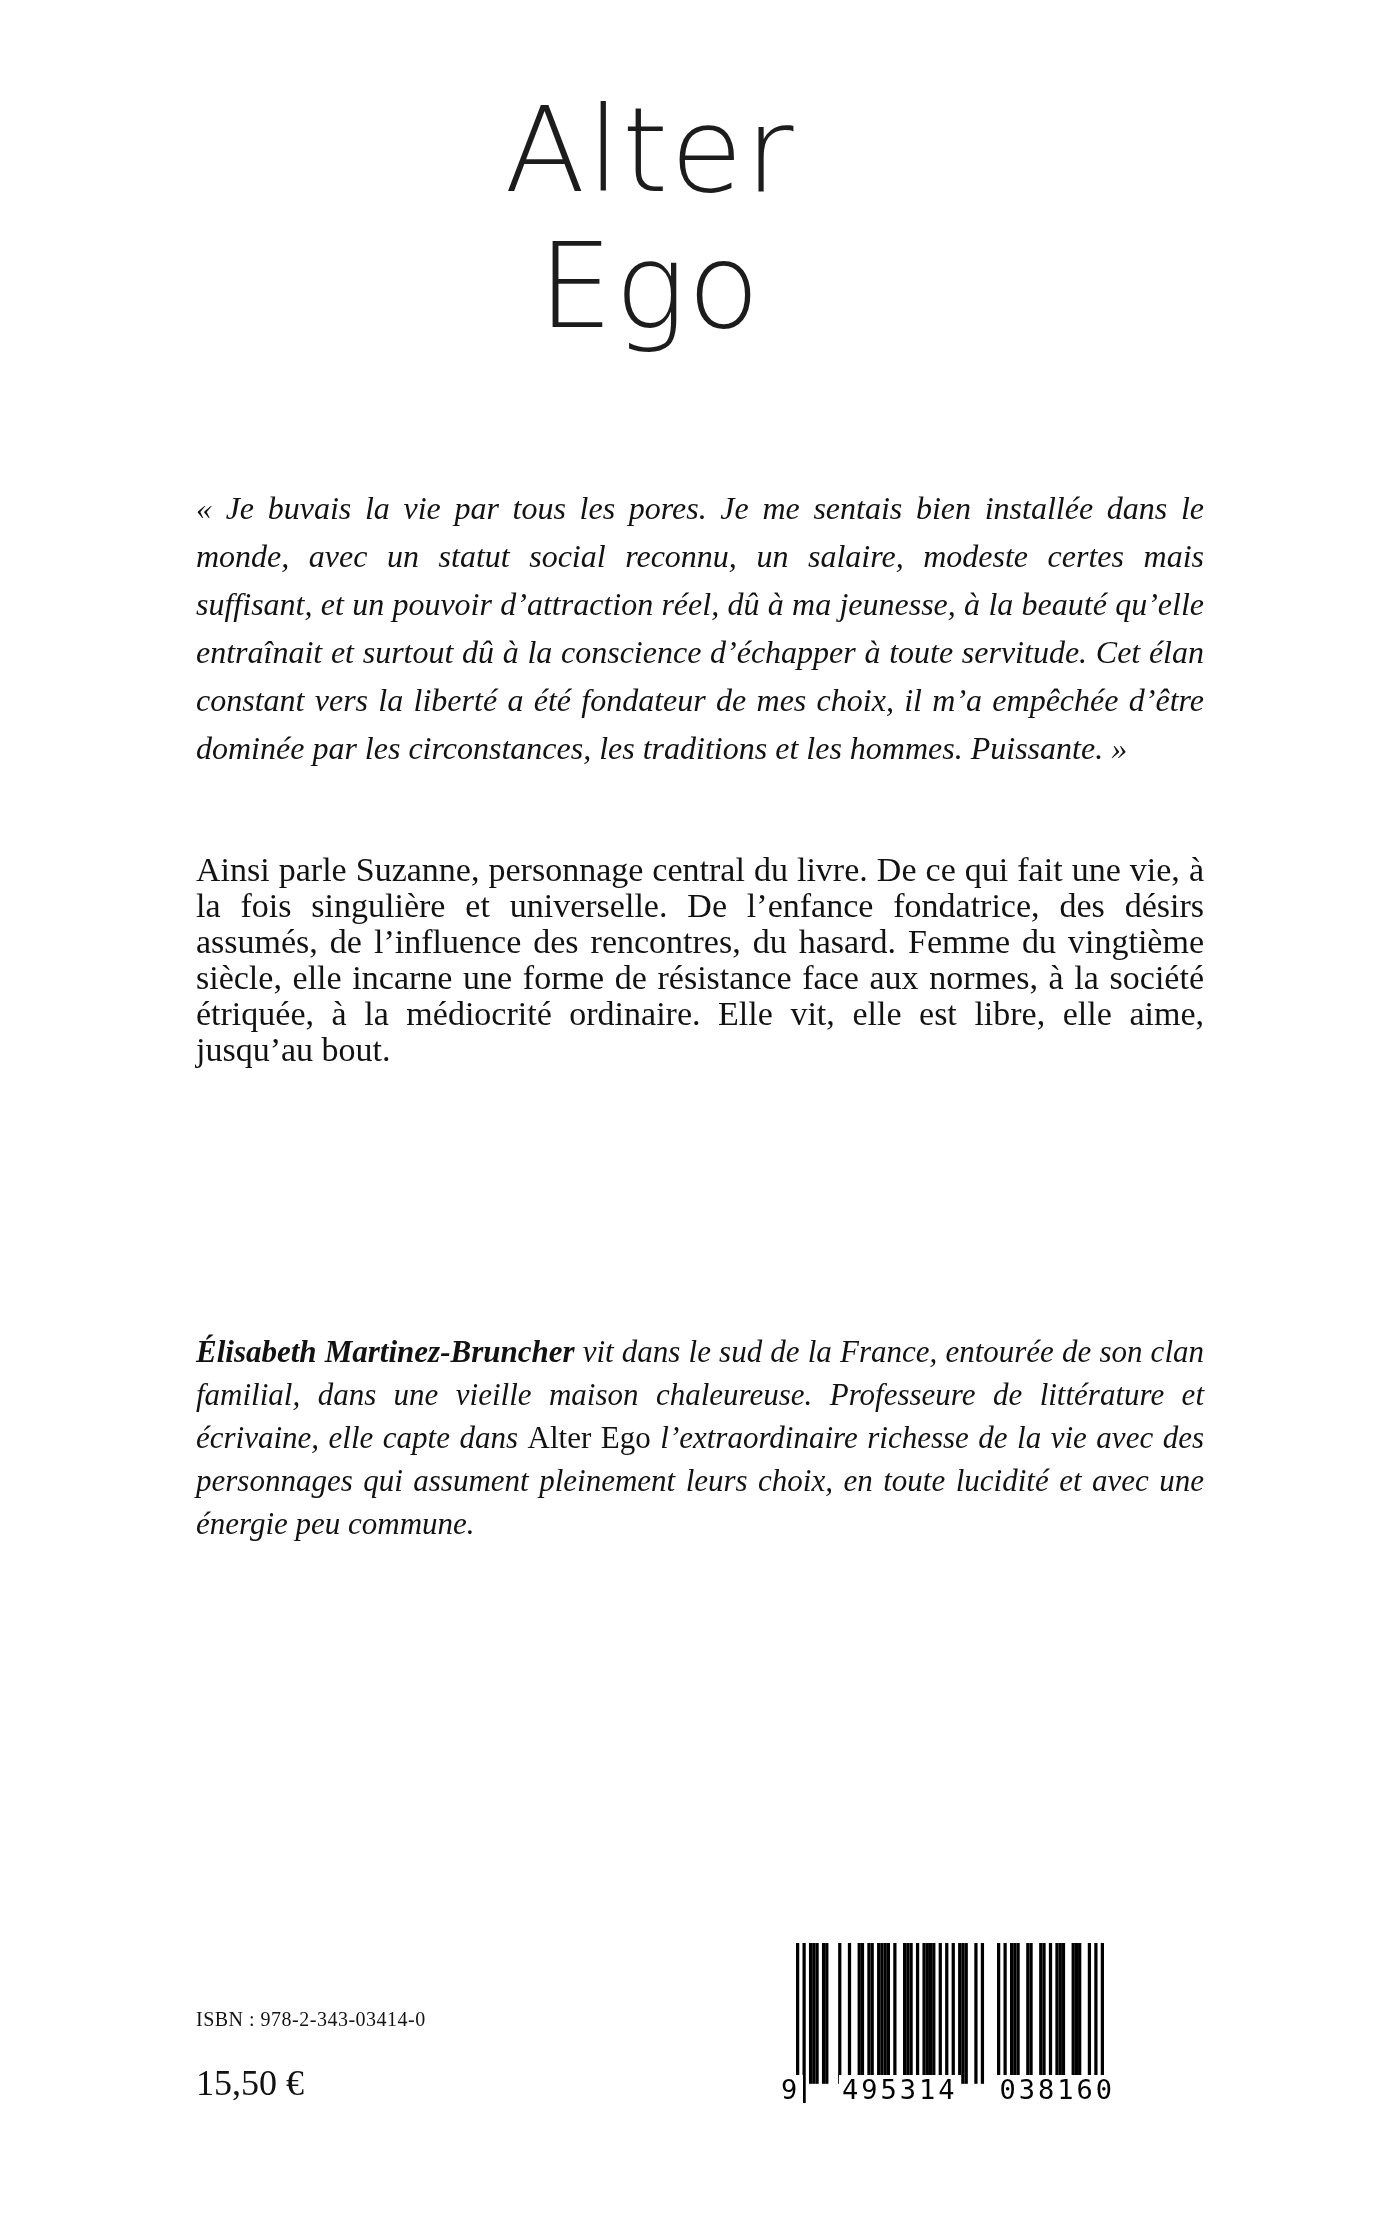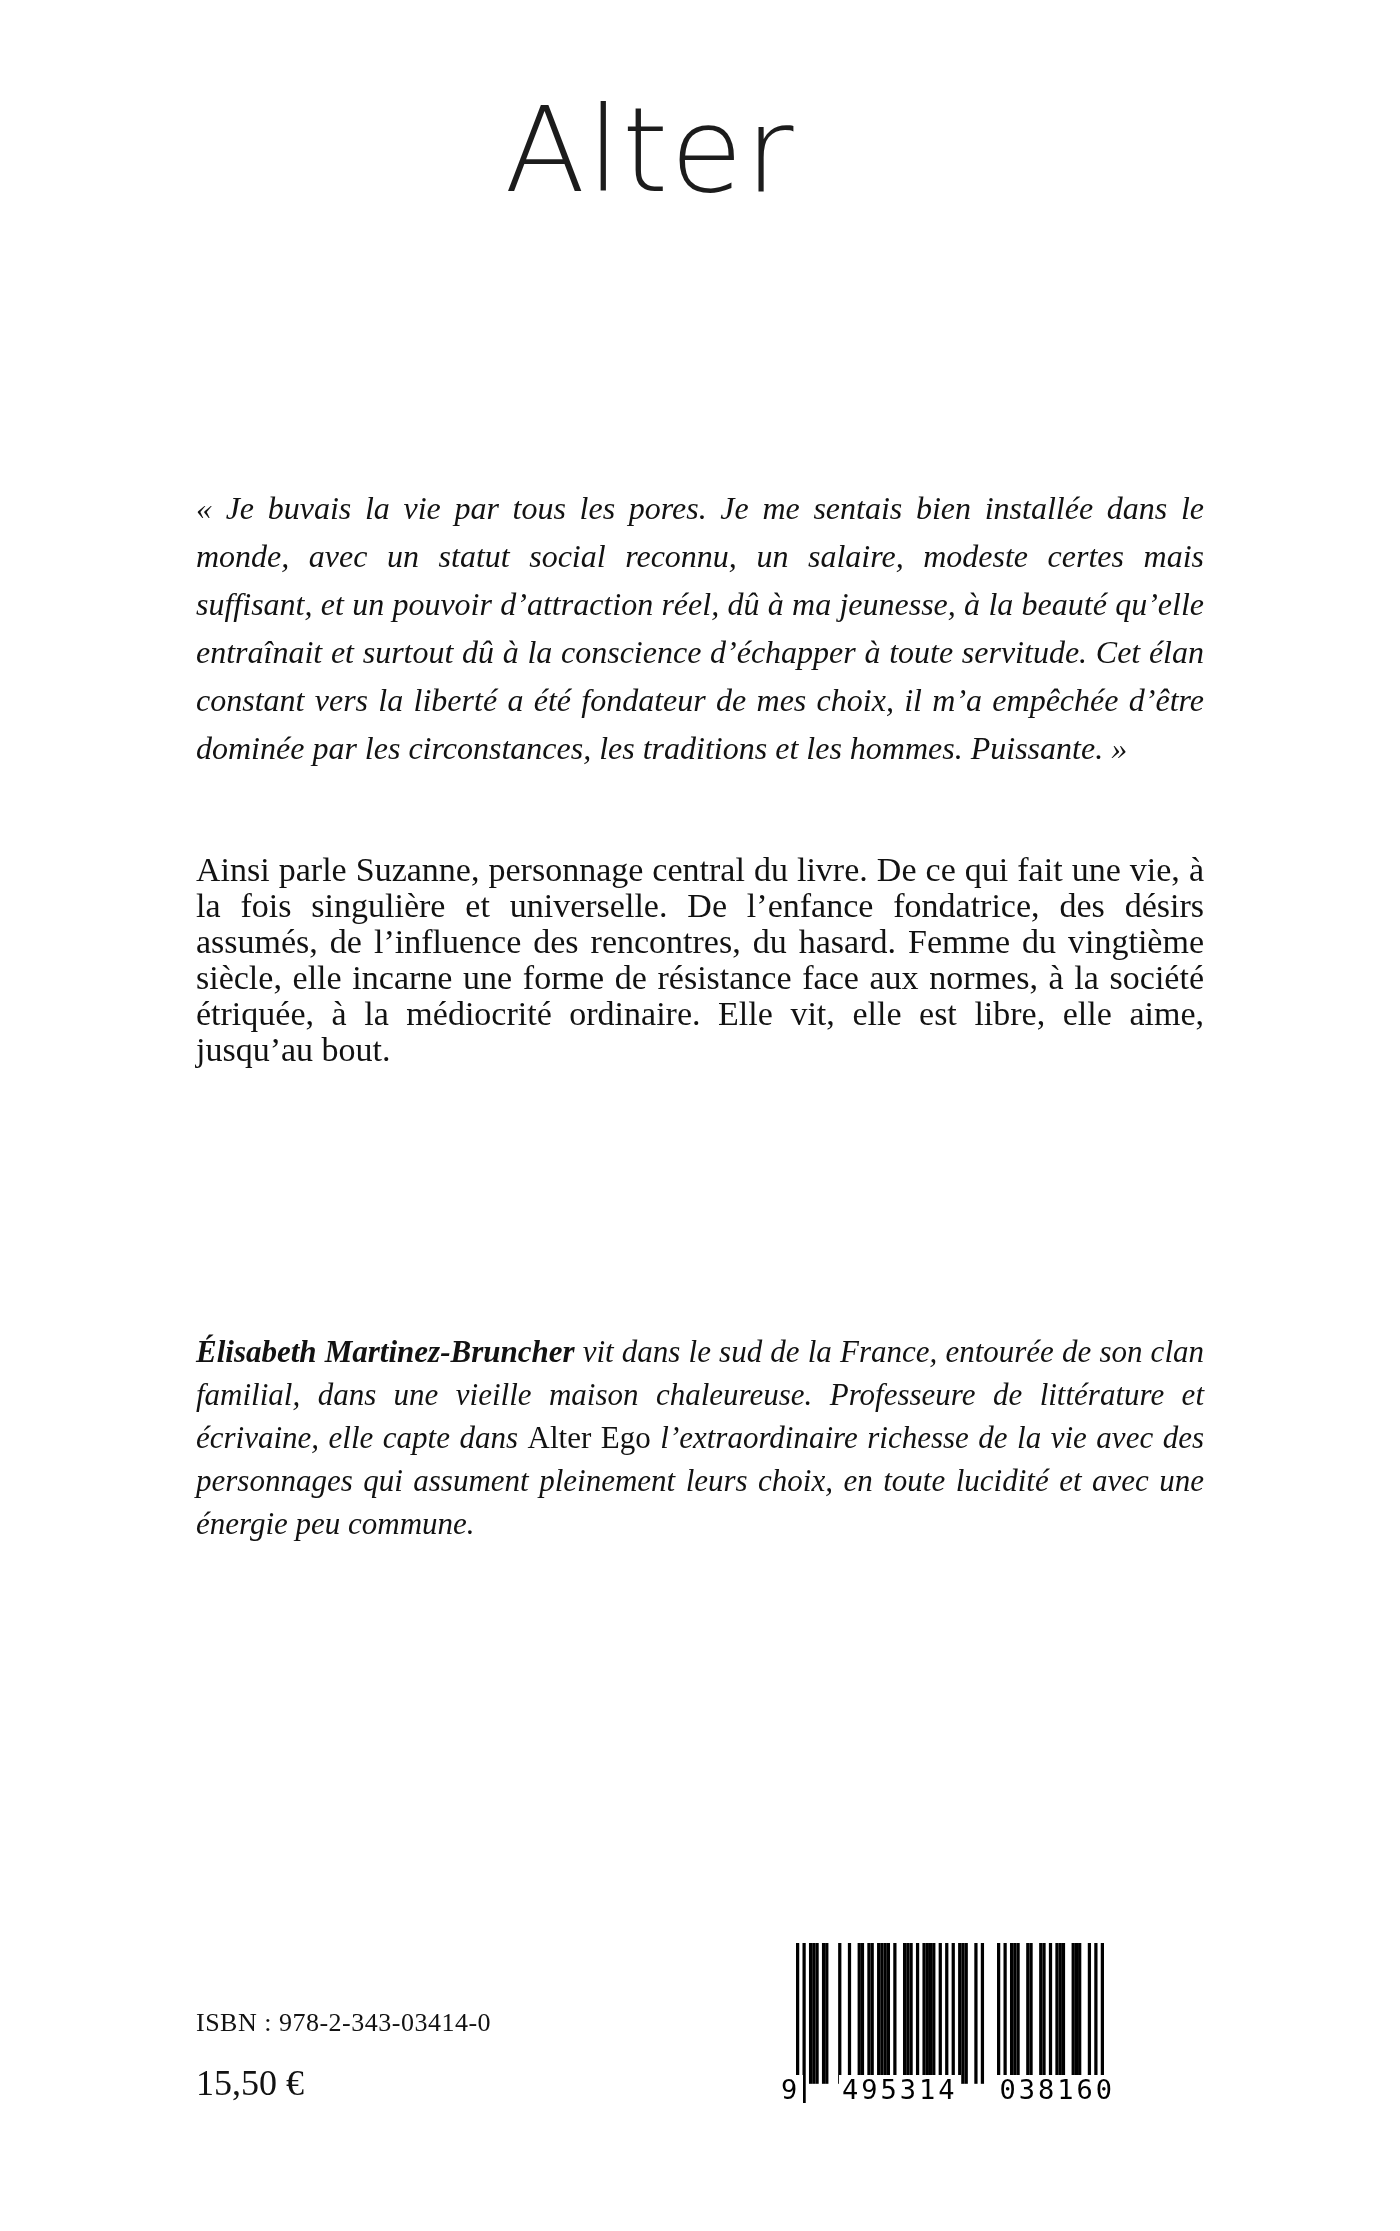--- a/index.html
+++ b/index.html
@@ -56,21 +56,21 @@
     line-height: 43px;
     text-align: justify;
   }
   .bio .author { font-weight: bold; }
   .bio .roman { font-style: normal; }
   .bio-closing { text-align: left; }
   .isbn {
     position: absolute;
     left: 196px;
     top: 2008px;
-    font-size: 26px;
+    font-size: 20px;
     letter-spacing: 0.5px;
   }
   .price {
     position: absolute;
     left: 196px;
     top: 2062px;
     font-size: 36px;
   }
   .barcode {
     position: absolute;
@@ -95,20 +95,21 @@
   }
   .bc-d { background: #ffffff; padding: 0 3px; letter-spacing: 3px; }
 </style>
 </head>
 <body>
 
 <div class="page">
 
   <header class="title">
     <div>Alter</div>
+    <div>Ego</div>
   </header>
 
   <p class="quote">«&nbsp;Je buvais la vie par tous les pores. Je me sentais bien installée dans le monde, avec un statut social reconnu, un salaire, modeste certes mais suffisant, et un pouvoir d’attraction réel, dû à ma jeunesse, à la beauté qu’elle entraînait et surtout dû à la conscience d’échapper à toute servitude. Cet élan constant vers la liberté a été fondateur de mes choix, il m’a empêchée d’être dominée par les circonstances, les traditions et les hommes. Puissante.&nbsp;»</p>
 
   <p class="synopsis">Ainsi parle Suzanne, personnage central du livre. De ce qui fait une vie, à la fois singulière et universelle. De l’enfance fondatrice, des désirs assumés, de l’influence des rencontres, du hasard. Femme du vingtième siècle, elle incarne une forme de résistance face aux normes, à la société étriquée, à la médiocrité ordinaire. Elle vit, elle est libre, elle aime, jusqu’au bout.</p>
 
   <div class="bio">
     <p><strong class="author">Élisabeth Martinez-Bruncher</strong><span> vit dans le sud de la France, entourée de son clan familial, dans une vieille maison chaleureuse. Professeure de littérature et écrivaine, elle capte dans </span><span class="roman">Alter Ego</span><span> l’extraordinaire richesse de la vie avec des personnages qui assument pleinement leurs choix, en toute lucidité et avec une énergie peu commune.</span></p>
   </div>
 

